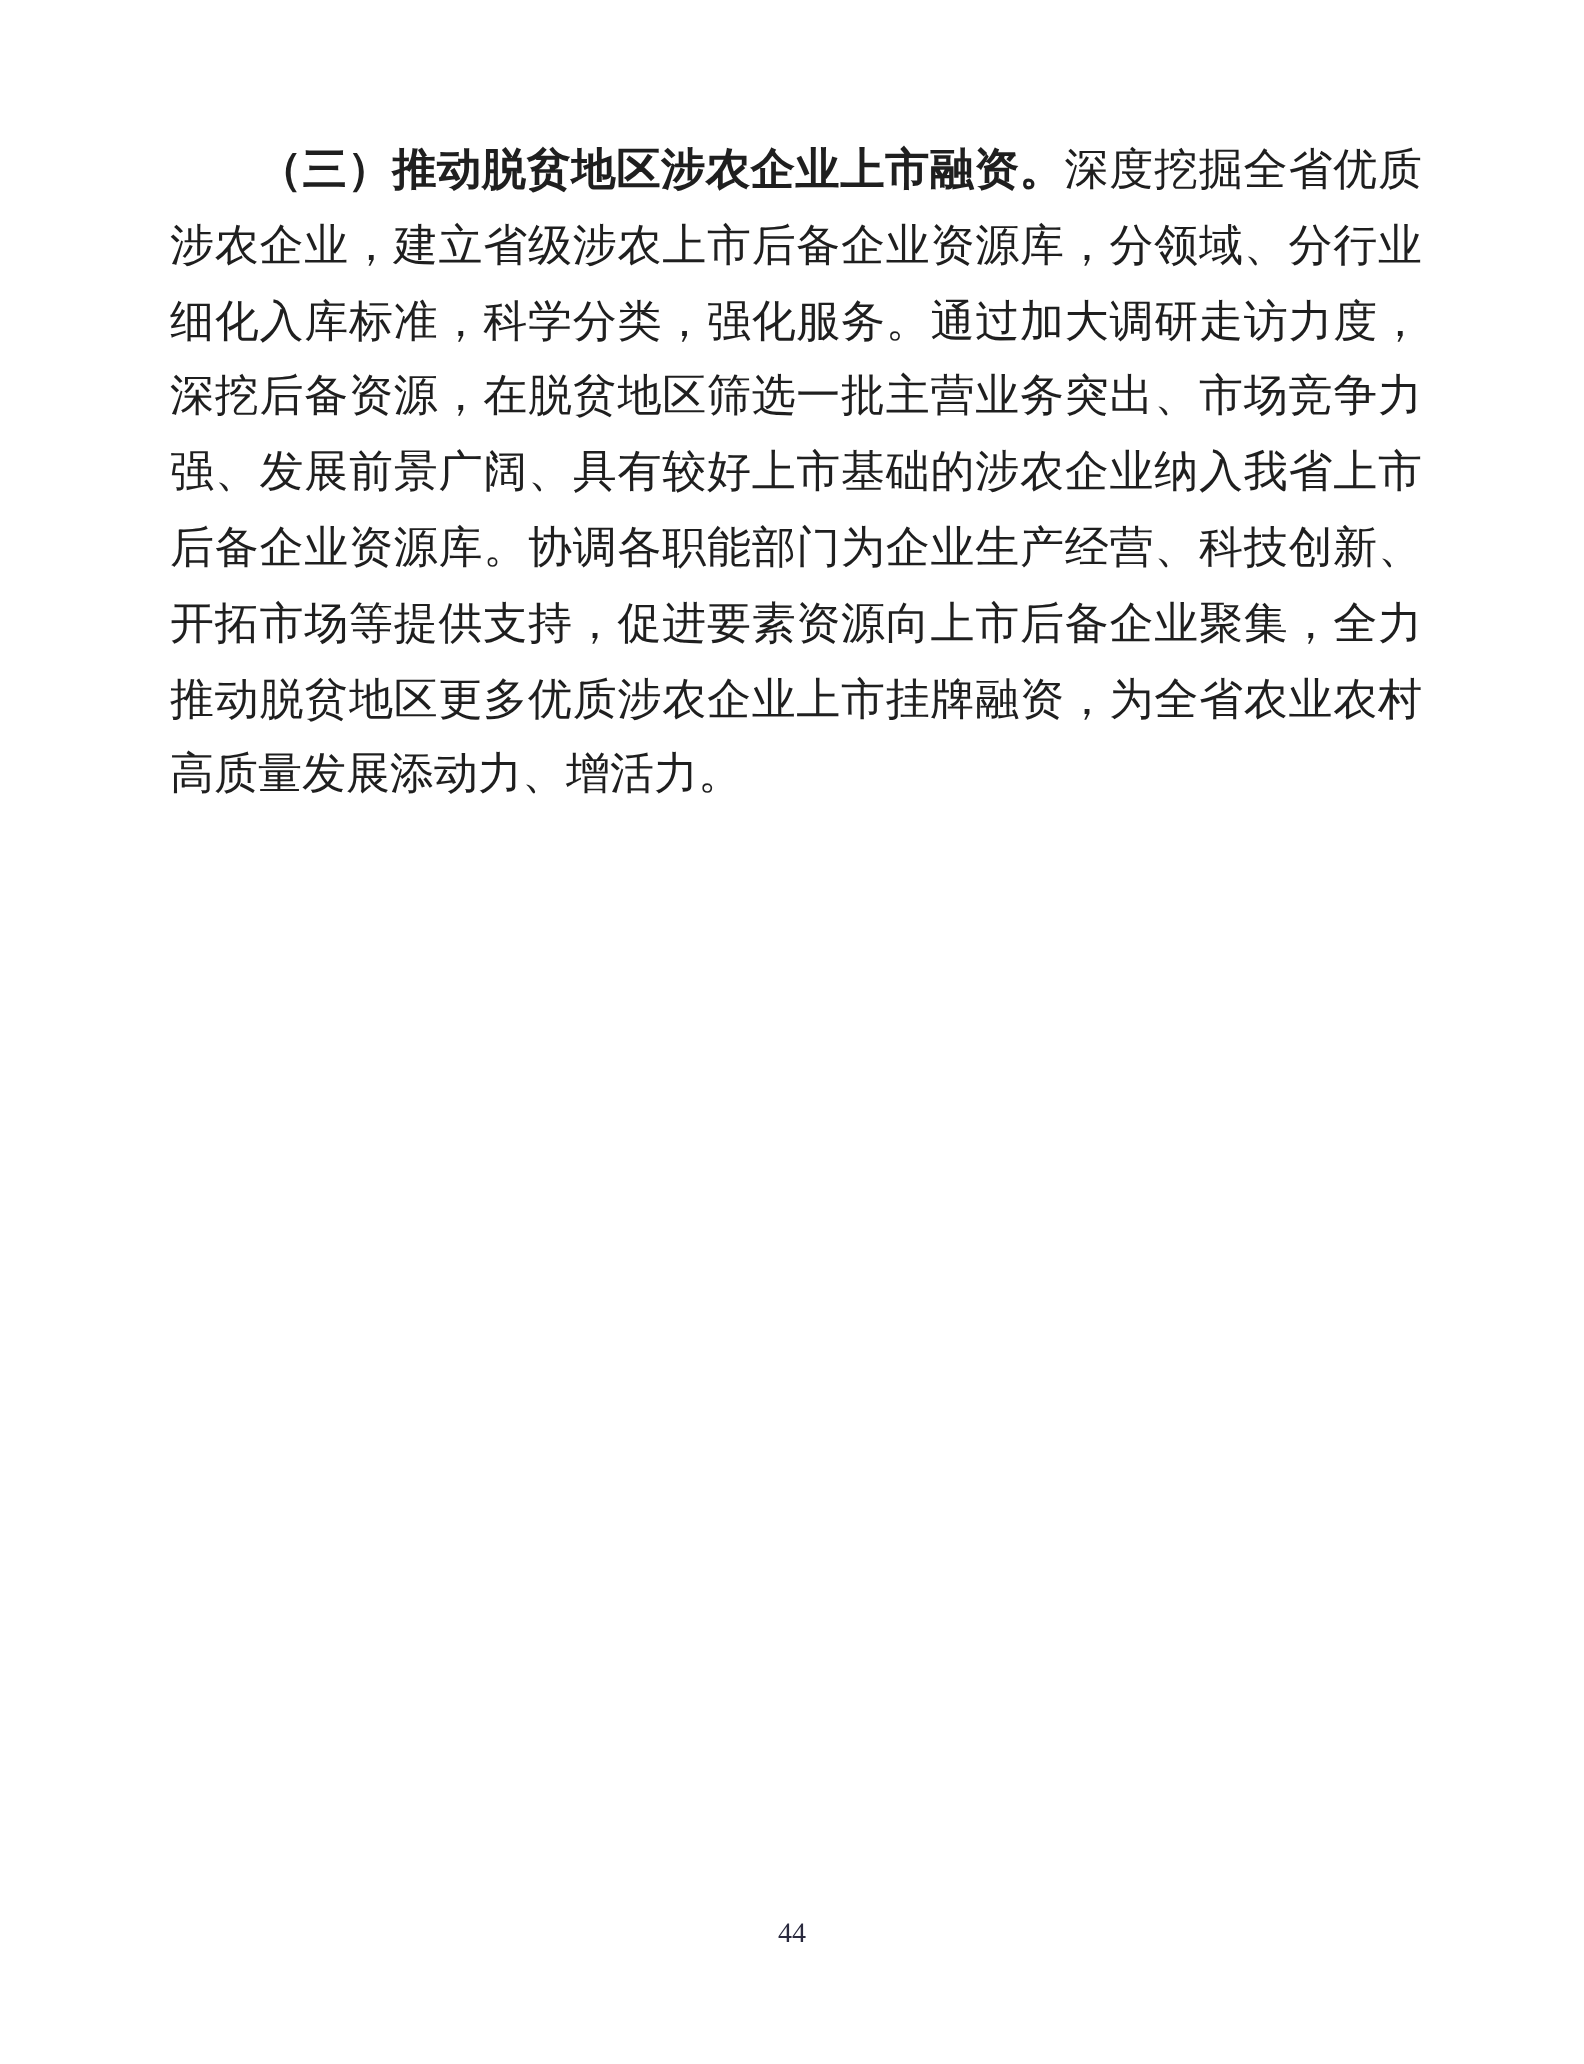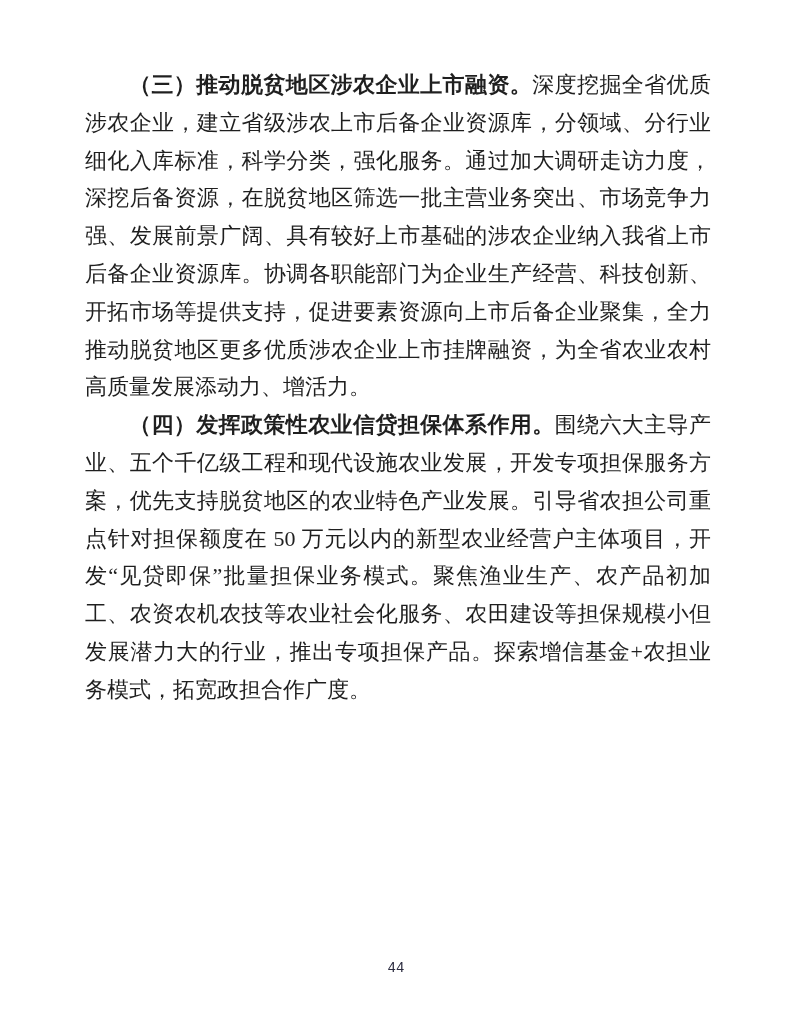--- a/index.html
+++ b/index.html
@@ -42,33 +42,32 @@
     left: 0;
     top: 958px;
     width: 792px;
     text-align: center;
   }
   .page-number {
     display: inline-block;
     font-size: 14px;
     line-height: 18px;
     color: #2a2a3e;
-    font-family: Liberation Mono, monospace;
+    font-family: Liberation Serif, serif;
   }
 </style>
 </head>
 <body>
 
 <div class="page">
 
   <div class="content">
 
     <p class="para"><span class="para-head">（三）推动脱贫地区涉农企业上市融资。</span><span>深度挖掘全省优质涉农企业，建立省级涉农上市后备企业资源库，分领域、分行业细化入库标准，科学分类，强化服务。通过加大调研走访力度，深挖后备资源，在脱贫地区筛选一批主营业务突出、市场竞争力强、发展前景广阔、具有较好上市基础的涉农企业纳入我省上市后备企业资源库。协调各职能部门为企业生产经营、科技创新、开拓市场等提供支持，促进要素资源向上市后备企业聚集，全力推动脱贫地区更多优质涉农企业上市挂牌融资，为全省农业农村高质量发展添动力、增活力。</span></p>
 
-    <p class="para"><span class="para-head">（四）发挥政策性农业信贷担保体系作用。</span><span>围绕六大主导产业、五个千亿级工程和现代设施农业发展，开发专项担保服务方案，优先支持脱贫地区的农业特色产业发展。引导省农担公司重点针对担保额度在 50 万元以内的新型农业经营户主体项目，开发“见贷即保”批量担保业务模式。聚焦渔业生产、农产品初加工、农资农机农技等农业社会化服务、农田建设等担保规模小但发展潜力大的行业，推出专项担保产品。探索增信基金+农担业务模式，拓宽政担合作广度。</span></p>
 
 
   </div>
 
   <div class="page-footer">
     <span class="page-number">44</span>
   </div>
 
 </div>
 

